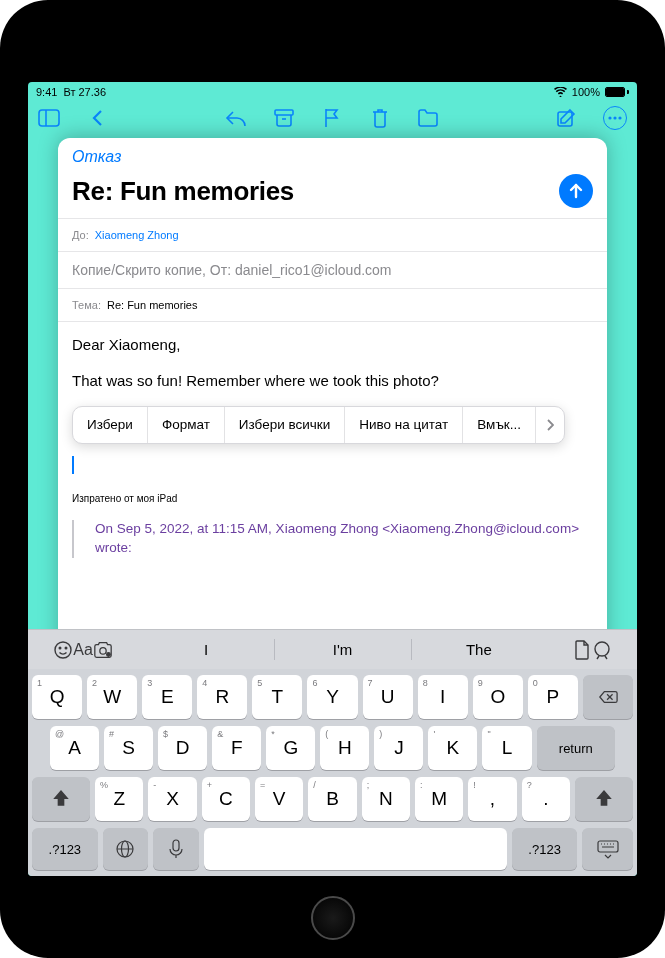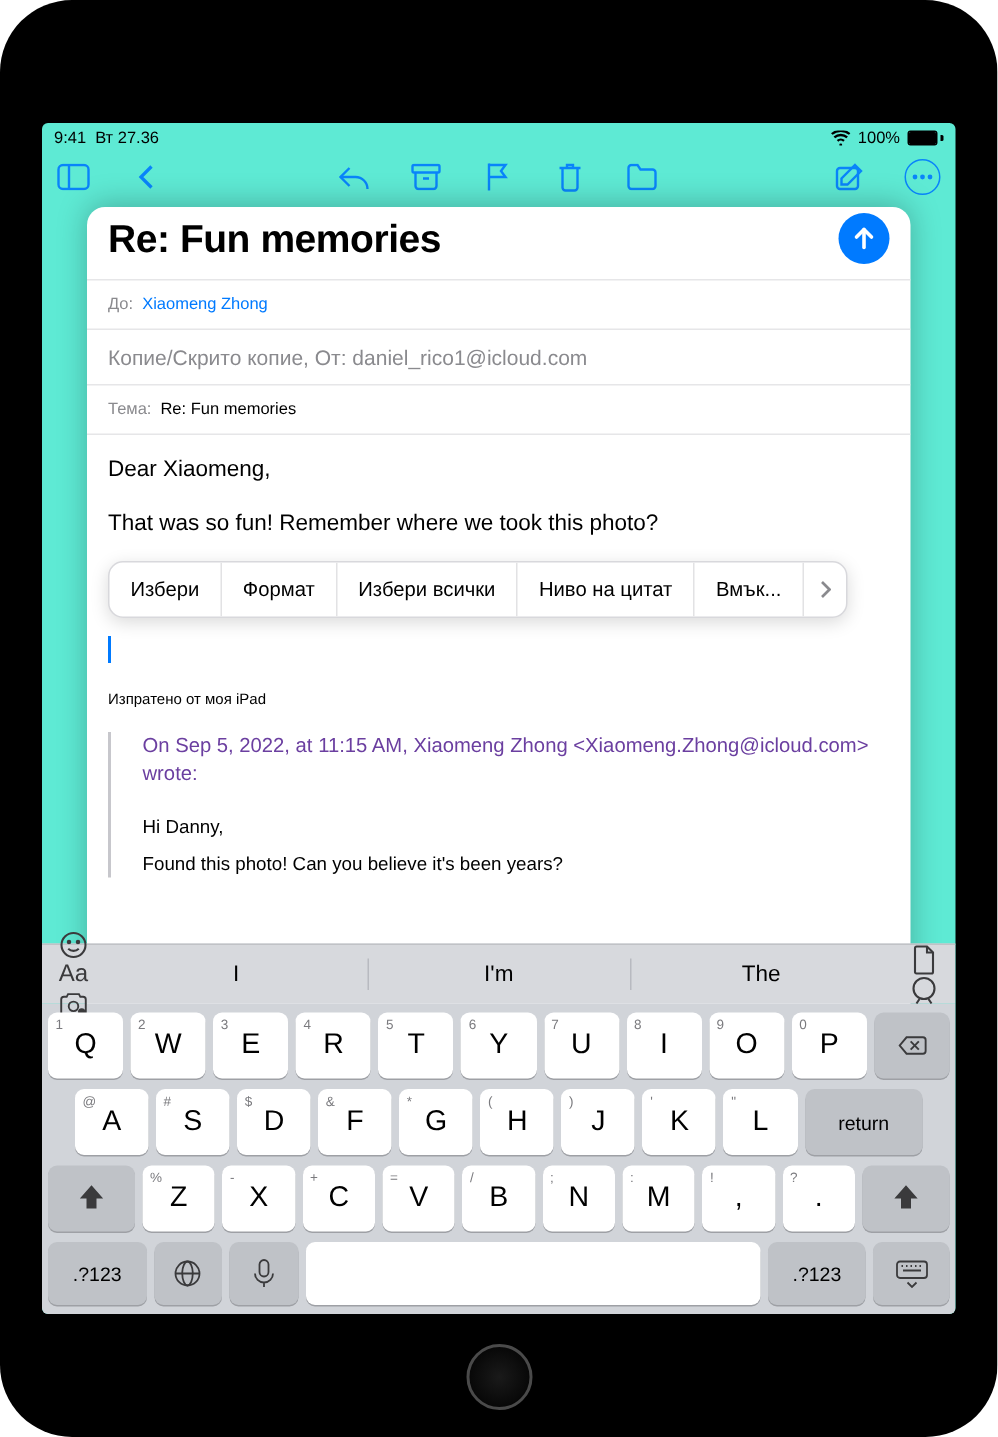--- a/index.html
+++ b/index.html
@@ -87,21 +87,21 @@
 
   .quote-block { border-left:2px solid #c7c7cc; padding-left:21px; margin-top:4px; }
   .quote-header { color:#6b3fa0; font-size:13.5px; line-height:1.4; margin-bottom:16px; }
   .quote-body { color:#000; font-size:12.5px; line-height:1.5; }
   .quote-body p { margin-bottom:6px; }
 
   
   .predict-bar {
     height:40px; background:#d7d9dd; display:flex; align-items:center; border-top:1px solid #c0c2c6;
   }
-  .predict-left, .predict-right { display:flex; padding:0 11px; color:#3a3a3c;flex-direction:column; }
+  .predict-left, .predict-right { display:flex; padding:0 25px; color:#3a3a3c; }
   .predict-mid { flex:1; display:flex; }
   .predict-word { flex:1; text-align:center; font-size:15px; color:#000; padding:10px 0; position:relative; }
   .predict-word + .predict-word::before {
     content:""; position:absolute; left:0; top:8px; bottom:8px; width:1px; background:#b8bac0;
   }
   .pb-icon { width:20px; height:20px; display:flex; align-items:center; justify-content:center; }
 
   
   .keyboard { background:#d1d4d9; padding:6px 4px 6px 4px; }
   .krow { display:flex; gap:5px; margin-bottom:7px; justify-content:center; }
@@ -206,20 +206,23 @@
               <svg width="14" height="4" viewBox="0 0 14 4" fill="#007aff">
                 <circle cx="2" cy="2" r="1.6"></circle>
                 <circle cx="7" cy="2" r="1.6"></circle>
                 <circle cx="12" cy="2" r="1.6"></circle>
               </svg>
             </span>
         </div>
       </div>
 
       <div class="modal">
+        <div class="modal-header">
+          <span class="cancel-link">Отказ</span>
+        </div>
         <div class="subject-row">
           <span class="subject-title">Re: Fun memories</span>
           <span class="send-btn">
             <svg width="18" height="18" viewBox="0 0 18 18" fill="none" stroke="#fff" stroke-width="2.4" stroke-linecap="round" stroke-linejoin="round">
                 <line x1="9" y1="15" x2="9" y2="3"></line>
                 <polyline points="4,8 9,3 14,8"></polyline>
               </svg>
           </span>
         </div>
 
@@ -249,24 +252,20 @@
                 </svg>
             </div>
           </div>
 
           <div class="cursor-line"><span class="cursor"></span></div>
 
           <div class="signature">Изпратено от моя iPad</div>
 
           <div class="quote-block">
             <div class="quote-header">On Sep 5, 2022, at 11:15 AM, Xiaomeng Zhong &lt;Xiaomeng.Zhong@icloud.com&gt; wrote:</div>
-            <div class="quote-body">
-              <p>Hi Danny,</p>
-              <p>Found this photo! Can you believe it's been years?</p>
-            </div>
           </div>
         </div>
       </div>
 
       <div style="position:absolute; left:0; right:0; bottom:0;">
         <div class="predict-bar">
           <div class="predict-left">
             <span class="pb-icon">
                 <svg width="20" height="20" viewBox="0 0 20 20" fill="none" stroke="#3a3a3c" stroke-width="1.4">
                   <circle cx="10" cy="10" r="8"></circle>

